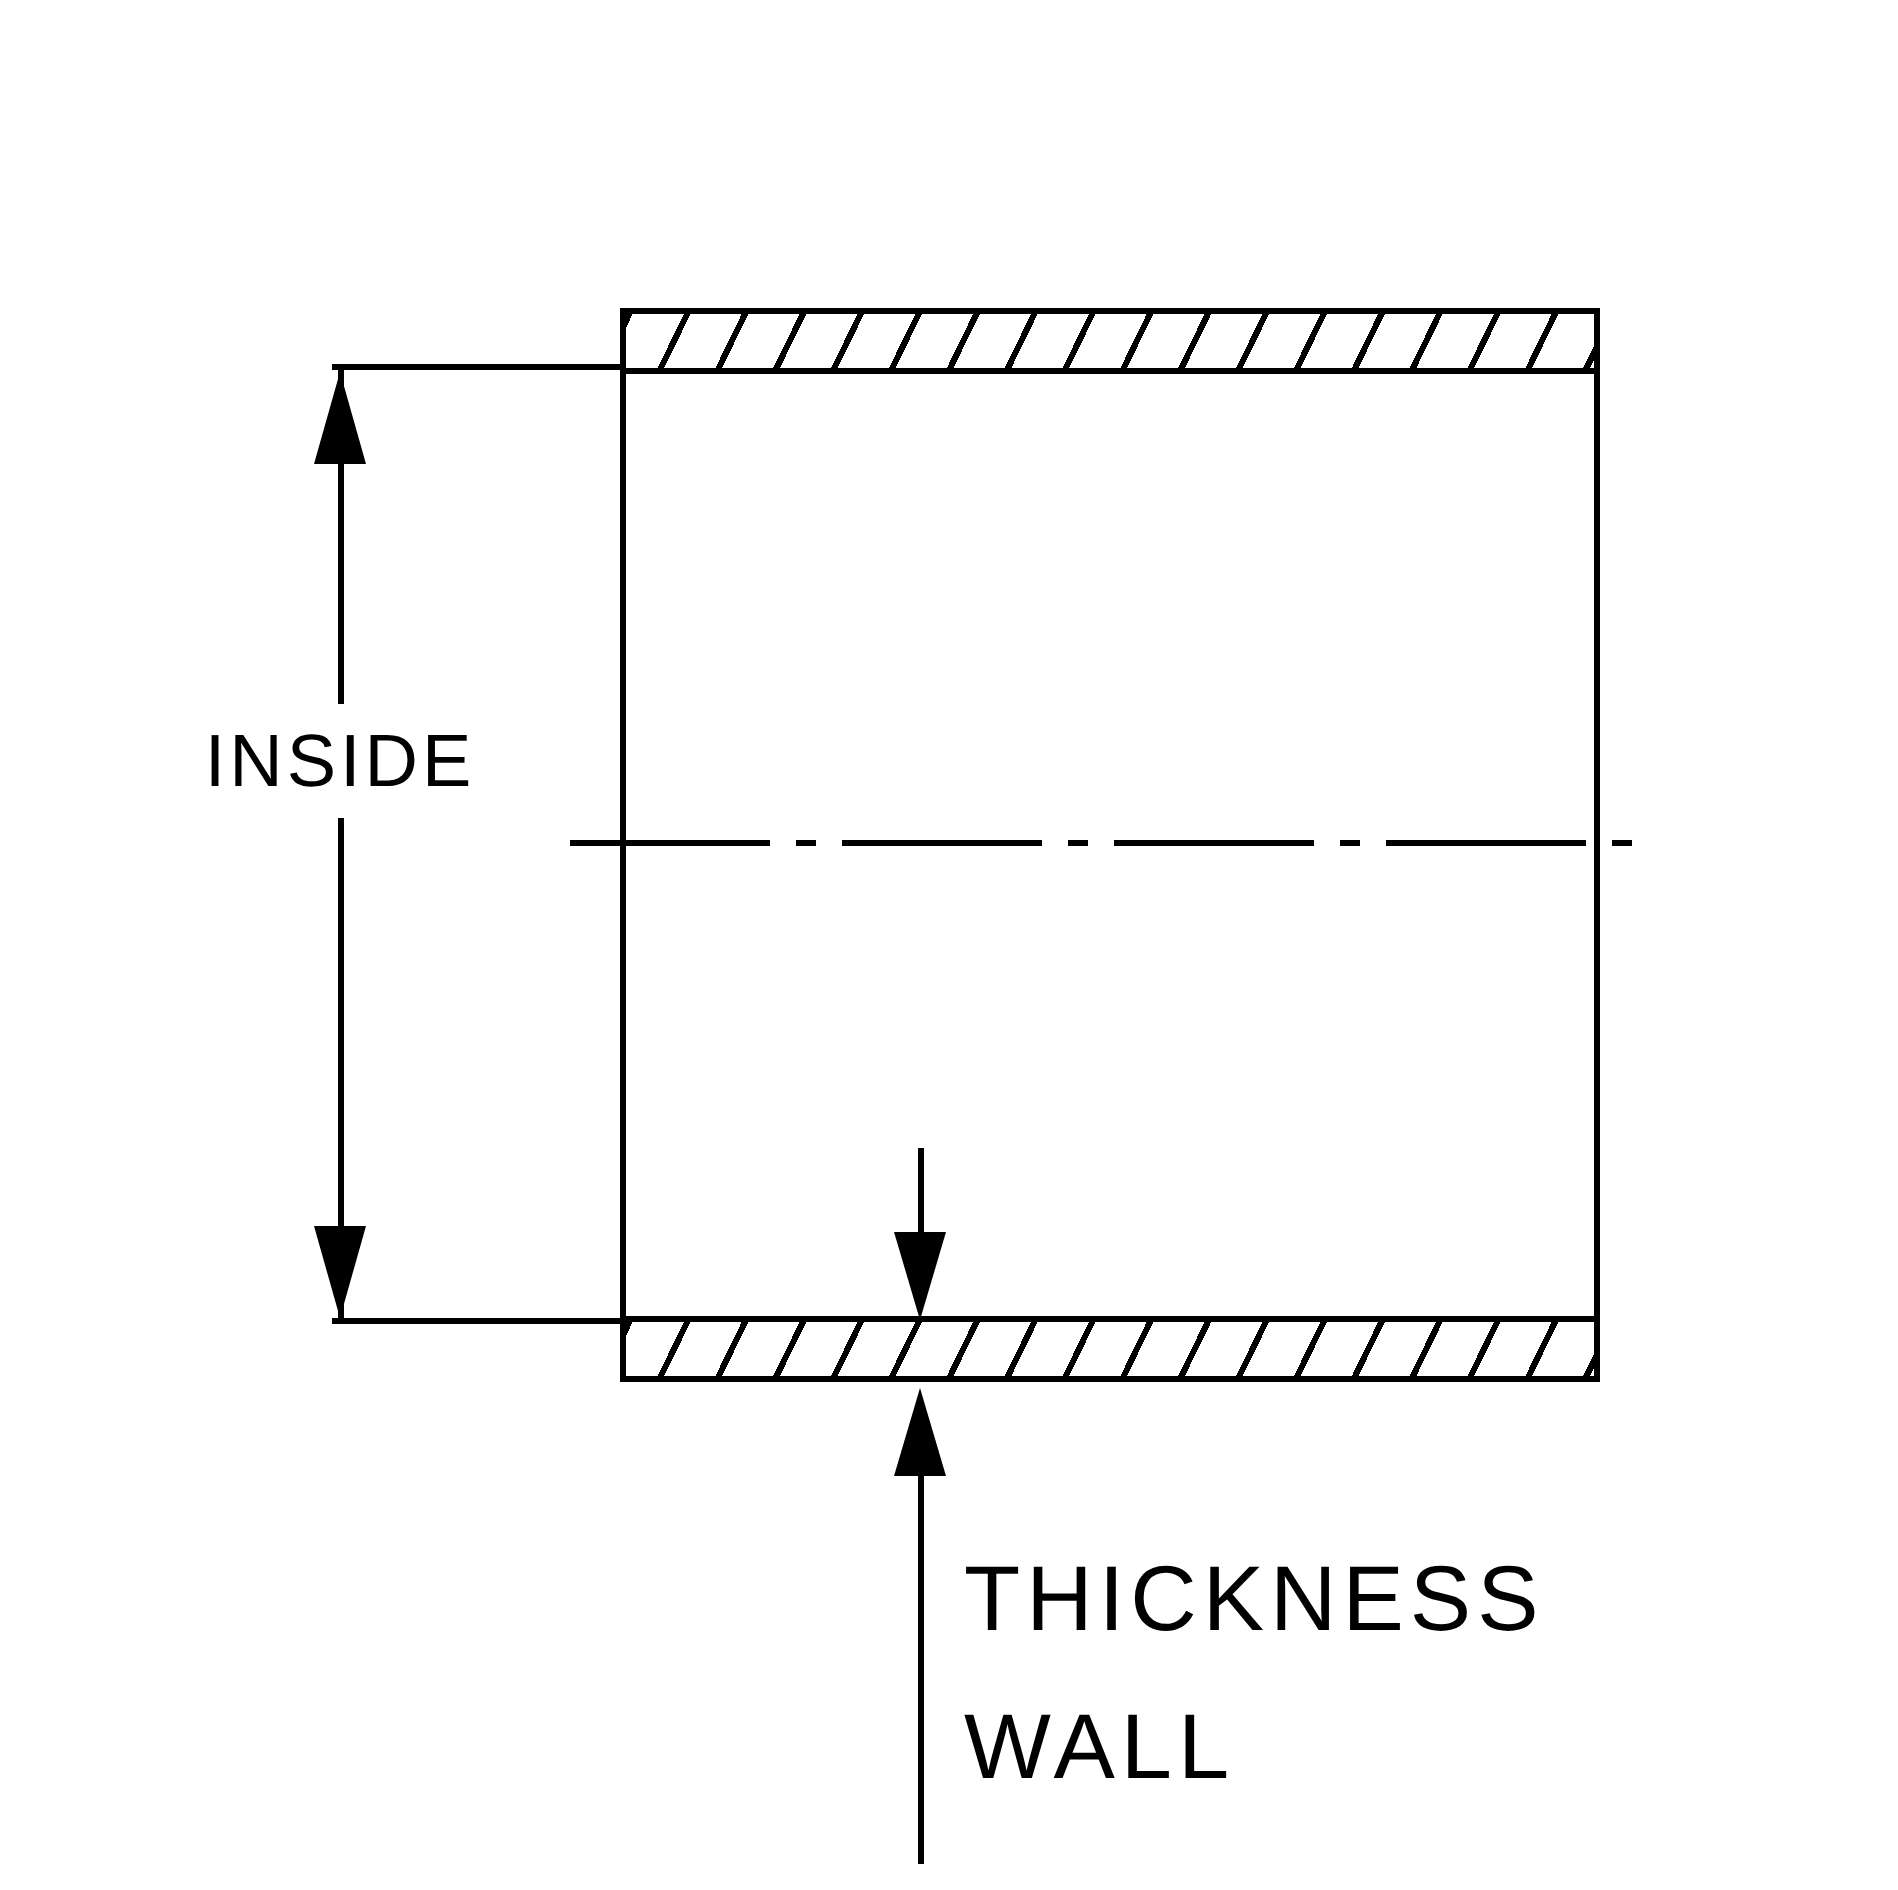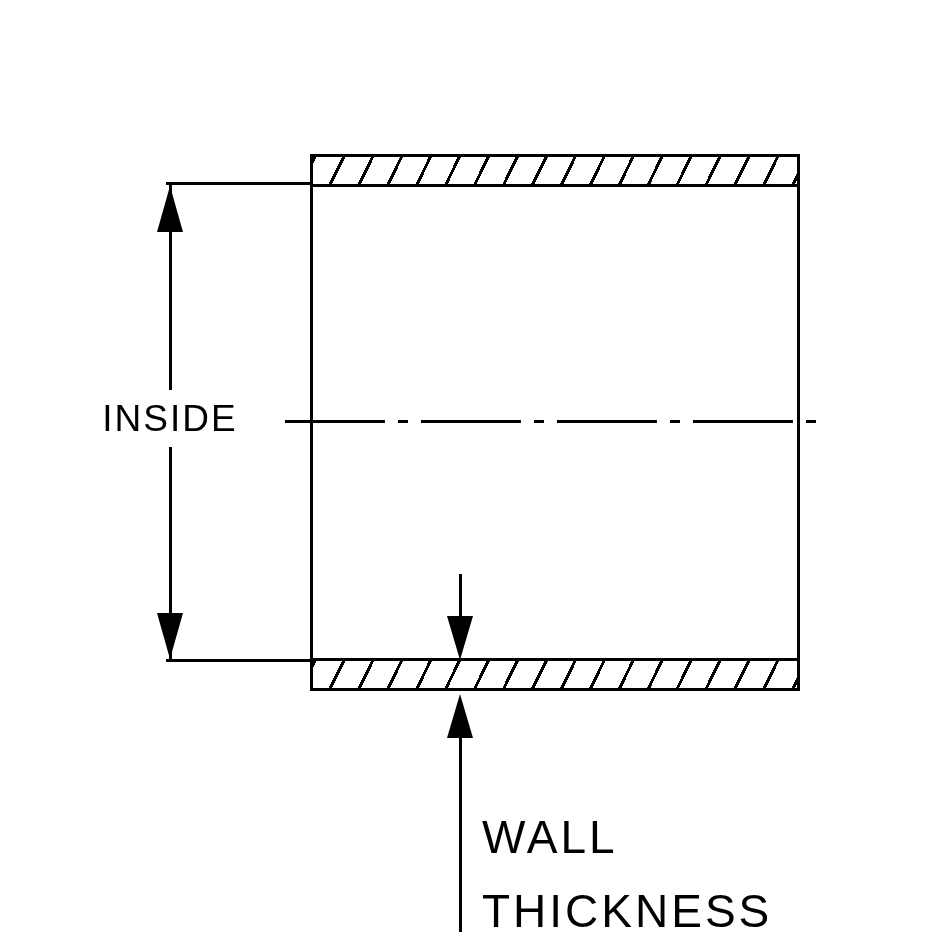--- a/index.html
+++ b/index.html
@@ -77,21 +77,20 @@
   .wt-arrow-down  { left: 447px; top: 616px; width: 26px; height: 44px; }
   .wt-arrow-up    { left: 447px; top: 694px; width: 26px; height: 44px; }
   .wt-line-bottom { left: 459px; top: 736px; width: 3px; height: 196px; }
 
   
   .label {
     position: absolute;
     color: var(--line-color);
     background: var(--bg-color);
     white-space: nowrap;
-    margin-top: 38px;
   }
   .id-label {
     left: 170px; top: 352px;
     transform: translateX(-50%);
     text-align: center;
     font-size: 37px;
     letter-spacing: 2px;
     line-height: 1.55;
     padding: 0 8px;
   }
@@ -120,17 +119,17 @@
   <div class="arrow down id-arrow-down"></div>
   <div class="label id-label">
     <div>INSIDE</div>
   </div>
 
   <div class="line wt-line-top"></div>
   <div class="arrow down wt-arrow-down"></div>
   <div class="arrow up wt-arrow-up"></div>
   <div class="line wt-line-bottom"></div>
   <div class="label wt-label">
+    <div>THICKNESS</div>
     <div>WALL</div>
-    <div>THICKNESS</div>
   </div>
 
 </div>
 
 </body></html>

